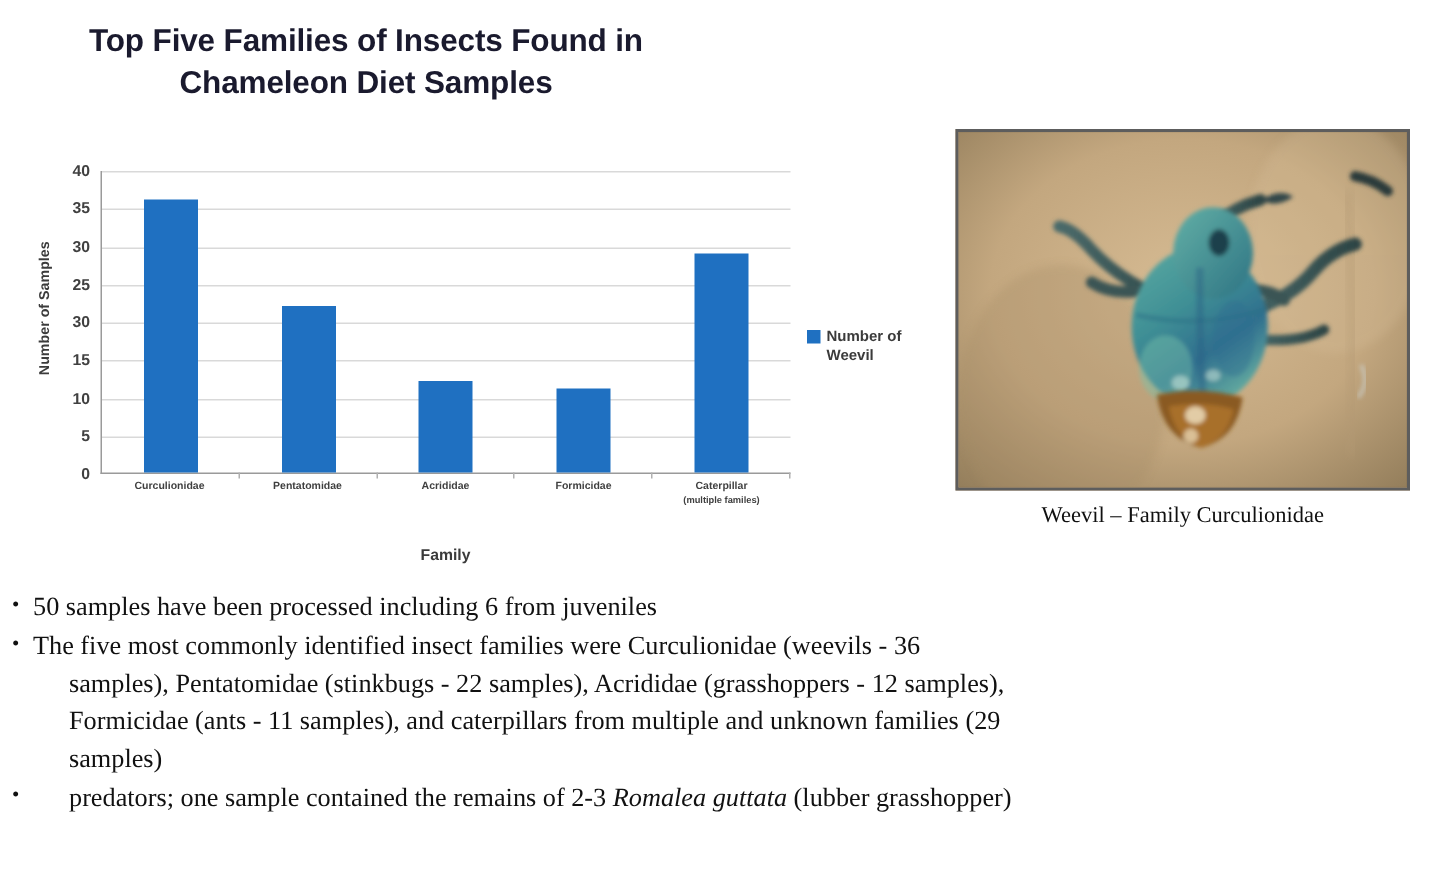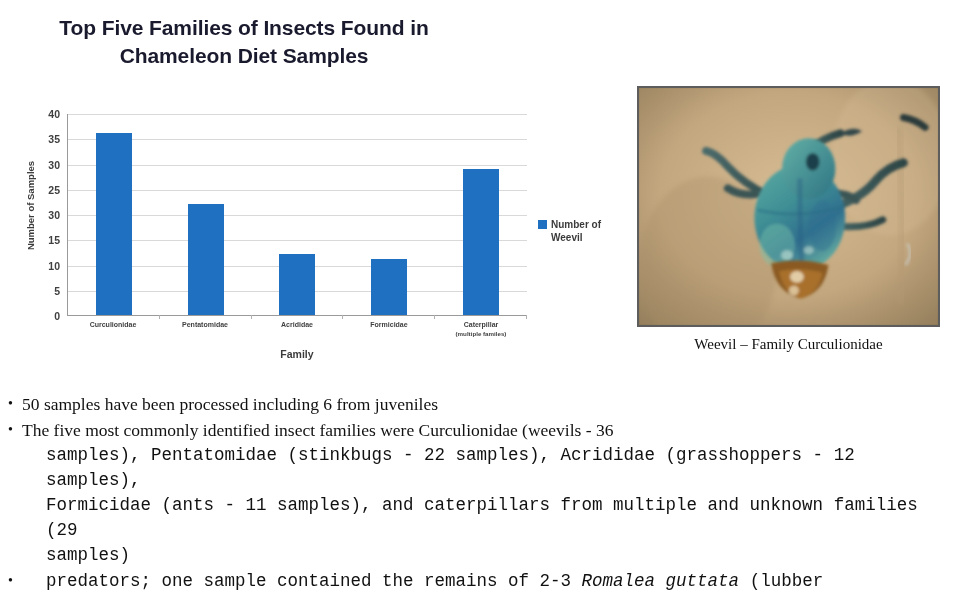--- a/index.html
+++ b/index.html
@@ -137,21 +137,21 @@
     padding: 0 1px;
   }
   .x-tick .sub {
     display: block;
     font-size: 6.2px;
   }
 
   #x-axis-title {
     position: absolute;
     left: 67px;
-    top: 248px;
+    top: 264px;
     width: 460px;
     text-align: center;
     font-family: "Liberation Sans", sans-serif;
     font-weight: bold;
     font-size: 10.5px;
     color: #3b3b3b;
   }
 
   #chart-legend {
     position: absolute;
@@ -232,21 +232,20 @@
     font-size: 14px;
     line-height: 25px;
   }
   .bullet-item .text {
     display: block;
     text-indent: 0;
   }
   .bullet-item .text .cont {
     display: block;
     padding-left: 24px;
-    font-family: Liberation Mono, monospace;
   }
   .sci-name { font-style: italic; }
 </style>
 </head>
 <body>
 
 <div id="slide-title">
   <div>Top Five Families of Insects Found in</div>
   <div>Chameleon Diet Samples</div>
 </div>

